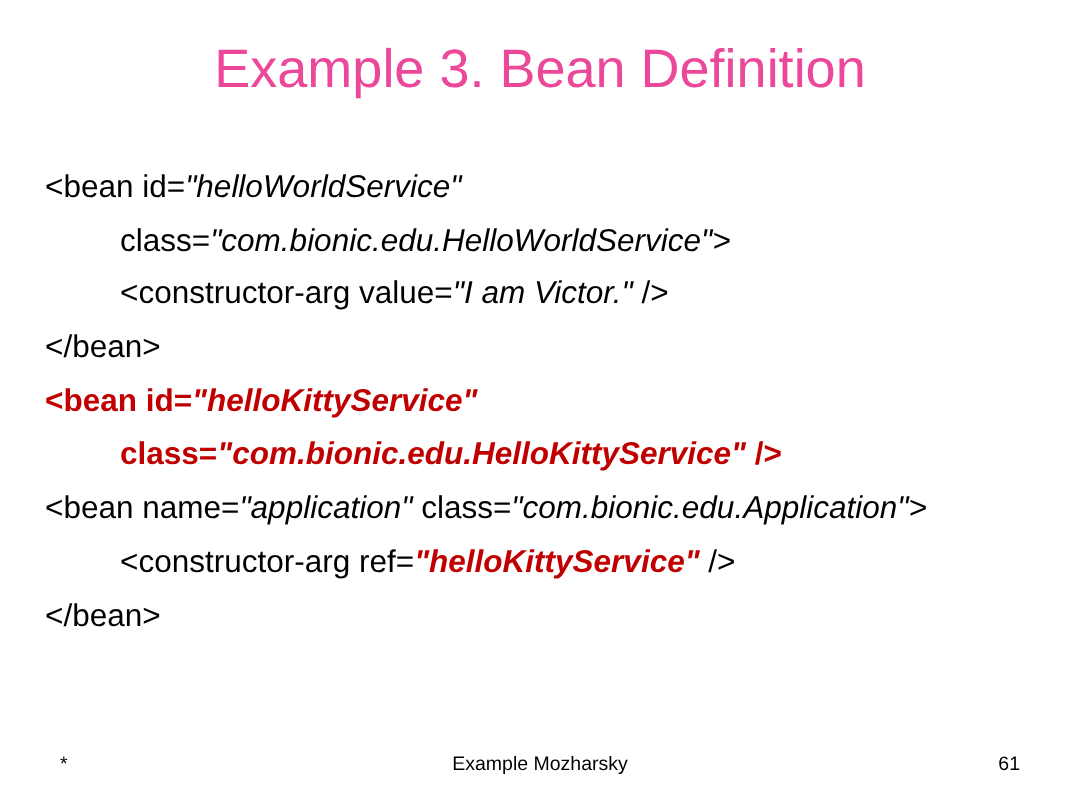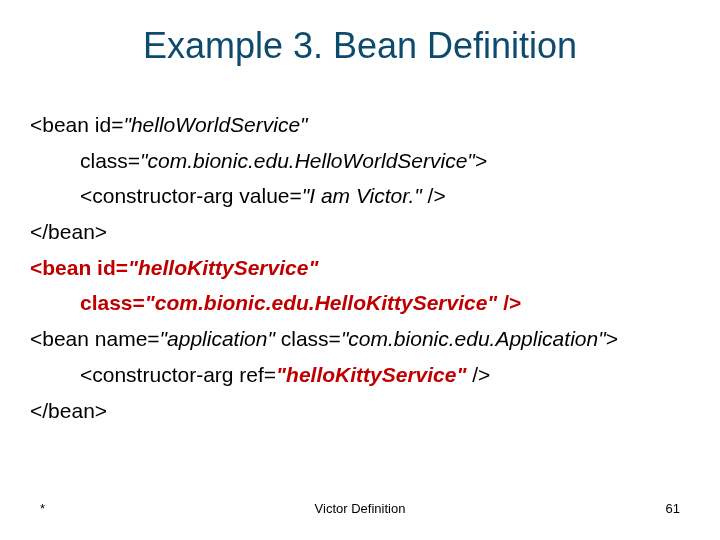--- a/index.html
+++ b/index.html
@@ -14,21 +14,21 @@
   .slide {
     width: 100%;
     height: 100%;
     padding: 25px 30px 0 30px;
     position: relative;
   }
   .title {
     text-align: center;
     font-size: 36px;
     font-weight: 400;
-    color: #0c4a6e;
+    color: #ec4899;
     margin-bottom: 40px;
   }
   .code-block {
     font-size: 21px;
     line-height: 1.7;
     color: #000;
   }
   .code-block .line { white-space: pre; }
   .italic { font-style: italic; }
   .red { color: #c00000; }
@@ -65,16 +65,16 @@
     <div class="line"><span>&lt;/bean&gt;</span></div>
     <div class="line red bold"><span>&lt;bean id=</span><span class="italic">"helloKittyService"</span></div>
     <div class="line indent1 red bold"><span>class=</span><span class="italic">"com.bionic.edu.HelloKittyService"</span><span> /&gt;</span></div>
     <div class="line"><span>&lt;bean name=</span><span class="italic">"application"</span><span> class=</span><span class="italic">"com.bionic.edu.Application"&gt;</span></div>
     <div class="line indent1"><span>&lt;constructor-arg ref=</span><span class="italic red bold">"helloKittyService"</span><span> /&gt;</span></div>
     <div class="line"><span>&lt;/bean&gt;</span></div>
   </div>
 
   <div class="footer">
     <span>*</span>
-    <span class="center">Victor Definition</span>
+    <span class="center">Example Mozharsky</span>
     <span>61</span>
   </div>
 </div>
 
 </body></html>

